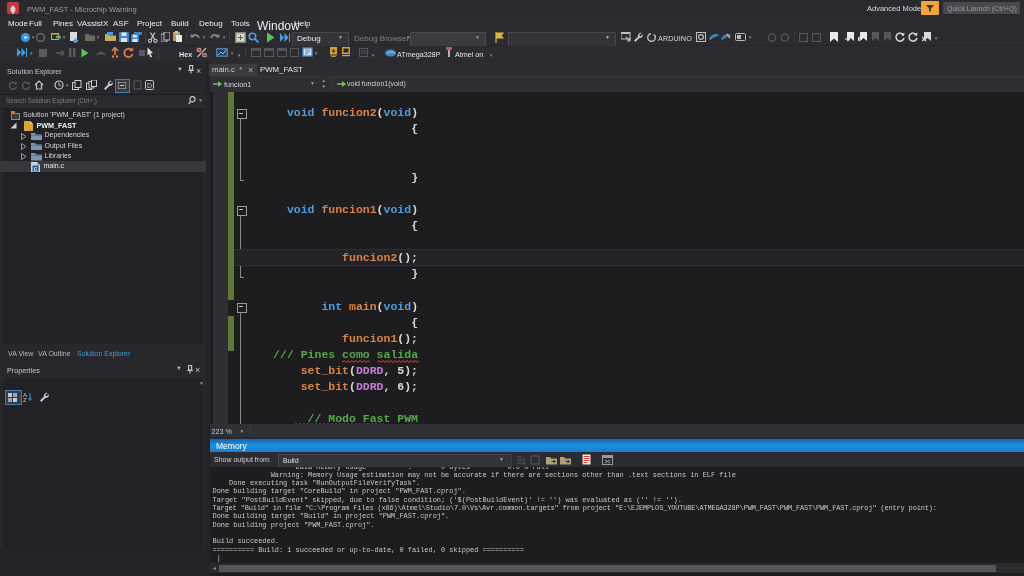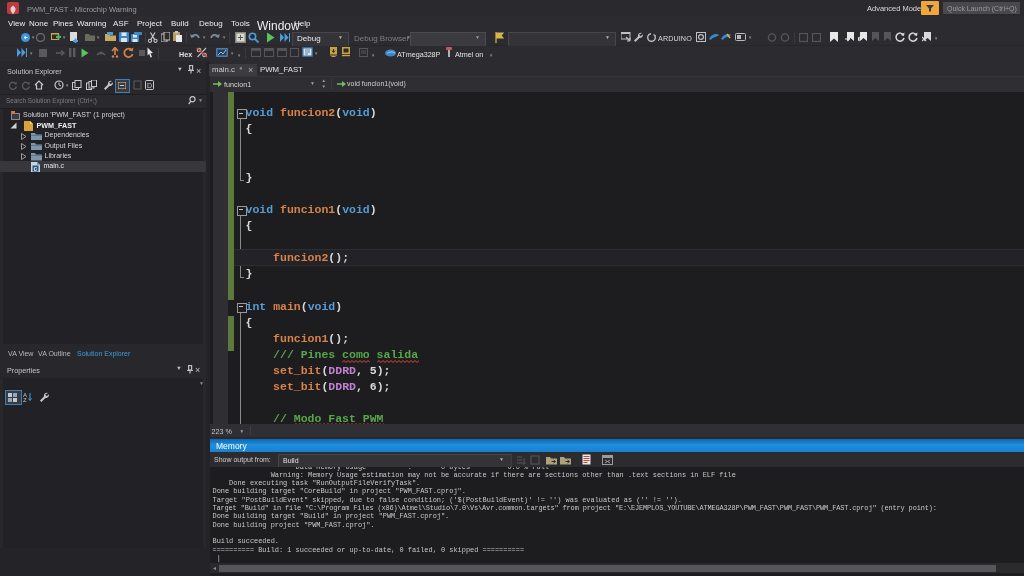--- a/index.html
+++ b/index.html
@@ -23,24 +23,24 @@
   <div class="t" style="left:867px;top:4px;font-size:7.5px;color:#dcdcdc;">Advanced Mode</div>
   <div class="abs" style="left:921px;top:1px;width:18px;height:14px;background:#eea63d;border-radius:1px;">
     <svg width="18" height="14" viewBox="0 0 18 14">
         <path d="M5 4 L13 4 L10 7.5 L10 10.5 L8 10.5 L8 7.5 Z" fill="#3a3a3e"></path>
       </svg>
   </div>
   <div class="abs" style="left:943px;top:2px;width:77px;height:12px;background:#48484d;"></div>
   <div class="t" style="left:947px;top:4.5px;font-size:7px;color:#9a9aa0;">Quick Launch (Ctrl+Q)</div>
 
   <div class="abs" id="menubar" style="left:0;top:16px;width:1024px;height:14px;background:#2c2c30;"></div>
-  <div class="t" style="left:8px;top:18.5px;font-size:8px;color:#ededed;">View</div>
-  <div class="t" style="left:29px;top:18.5px;font-size:8px;color:#ededed;">None</div>
+  <div class="t" style="left:8px;top:18.5px;font-size:8px;color:#ededed;">Mode</div>
+  <div class="t" style="left:29px;top:18.5px;font-size:8px;color:#ededed;">Full</div>
   <div class="t" style="left:53px;top:18.5px;font-size:8px;color:#ededed;">Pines</div>
-  <div class="t" style="left:77px;top:18.5px;font-size:8px;color:#ededed;">Warning</div>
+  <div class="t" style="left:77px;top:18.5px;font-size:8px;color:#ededed;">VAssistX</div>
   <div class="t" style="left:113px;top:18.5px;font-size:8px;color:#ededed;">ASF</div>
   <div class="t" style="left:137px;top:18.5px;font-size:8px;color:#ededed;">Project</div>
   <div class="t" style="left:171px;top:18.5px;font-size:8px;color:#ededed;">Build</div>
   <div class="t" style="left:199px;top:18.5px;font-size:8px;color:#ededed;">Debug</div>
   <div class="t" style="left:231px;top:18.5px;font-size:8px;color:#ededed;">Tools</div>
   <div class="t" style="left:257px;top:18.5px;font-size:12px;color:#ededed;">Window</div>
   <div class="t" style="left:294px;top:18.5px;font-size:8px;color:#ededed;">Help</div>
 
   <div class="abs" id="tb1" style="left:0;top:30px;width:1024px;height:15px;background:#2c2c30;border-bottom:1px solid #26262a;"></div>
   <div id="tb1icons">
@@ -475,21 +475,21 @@
     </svg>
   <div class="t" style="left:224px;top:80px;font-size:7.2px;color:#d6d6d6;">funcion1</div>
   <div class="t" style="left:310px;top:80px;font-size:5.0px;color:#a0a0a0;">▼</div>
   <div class="t" style="left:321.5px;top:78px;font-size:4.5px;color:#a0a0a0;line-height:6px;">▲<br>▼</div>
   <div class="abs" style="left:331px;top:78px;width:1px;height:12px;background:#3a3a3e;"></div>
   <svg class="abs" style="left:337px;top:80px;" width="9" height="8" viewBox="0 0 9 8">
       <path d="M0 3.2 L5 3.2 L5 1 L9 4 L5 7 L5 4.8 L0 4.8 Z" fill="#6fbf5a"></path>
     </svg>
   <div class="t" style="left:347px;top:80px;font-size:7px;color:#d0d0d0;">void funcion1(void)</div>
 
-  <div class="abs" id="editor" style="left:210px;top:92px;width:814px;height:332px;background:#1d1d20;overflow:hidden;">
+  <div class="abs" id="editor" style="left:210px;top:92px;width:814px;height:332px;background:#1d1d20;overflow:hidden;text-align:right;">
 
     <div class="abs" style="left:3px;top:0;width:15px;height:332px;background:#2f2f33;"></div>
 
     <div class="abs" style="left:18px;top:0px;width:6px;height:208px;background:#5d7a3c;"></div>
     <div class="abs" style="left:18px;top:224px;width:6px;height:35px;background:#5d7a3c;"></div>
 
     <div class="abs" style="left:30px;top:26px;width:1px;height:62px;background:#8a8a8a;"></div>
     <div class="abs" style="left:30px;top:88px;width:4px;height:1px;background:#8a8a8a;"></div>
     <div class="abs" style="left:30px;top:123px;width:1px;height:62px;background:#8a8a8a;"></div>
     <div class="abs" style="left:30px;top:185px;width:4px;height:1px;background:#8a8a8a;"></div>

